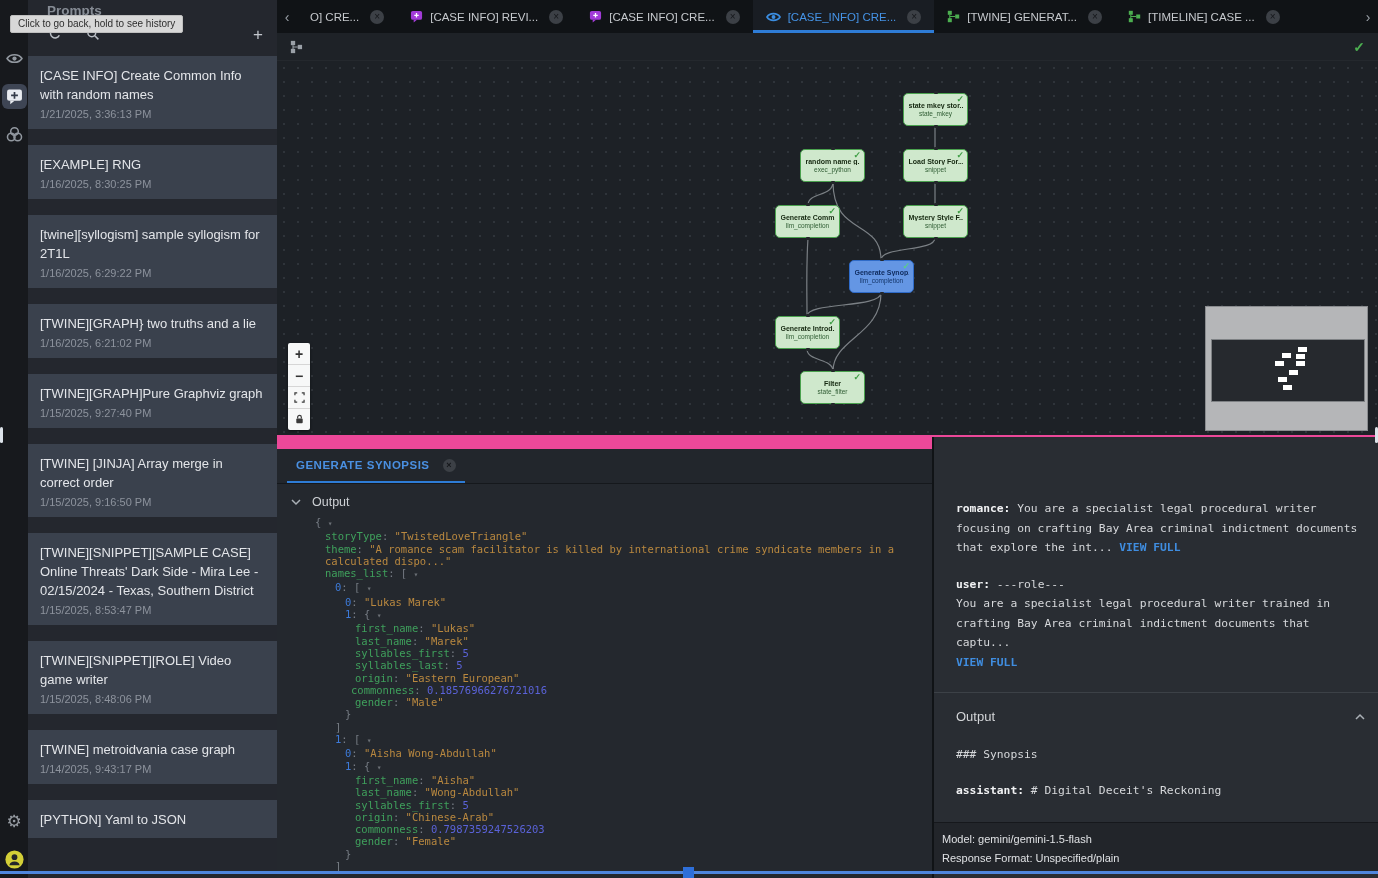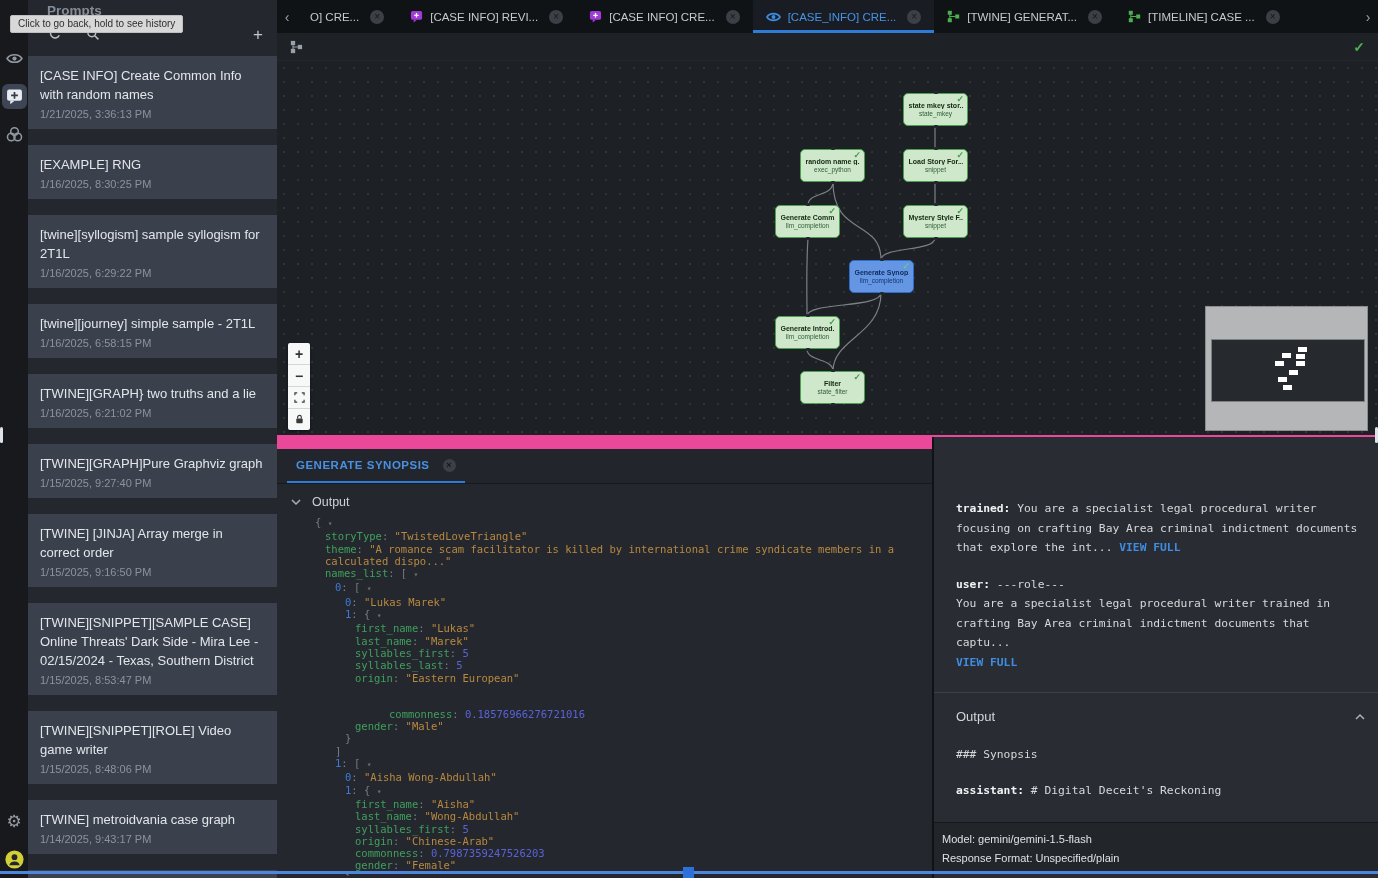--- a/index.html
+++ b/index.html
@@ -175,24 +175,20 @@
         </div>
         <div class="prompt-item">
           <div class="pi-title">[EXAMPLE] RNG</div>
           <div class="pi-time">1/16/2025, 8:30:25 PM</div>
         </div>
         <div class="prompt-item">
           <div class="pi-title">[twine][syllogism] sample syllogism for 2T1L</div>
           <div class="pi-time">1/16/2025, 6:29:22 PM</div>
         </div>
         <div class="prompt-item">
-          <div class="pi-title">[twine][journey] simple sample - 2T1L</div>
-          <div class="pi-time">1/16/2025, 6:58:15 PM</div>
-        </div>
-        <div class="prompt-item">
           <div class="pi-title">[TWINE][GRAPH} two truths and a lie</div>
           <div class="pi-time">1/16/2025, 6:21:02 PM</div>
         </div>
         <div class="prompt-item">
           <div class="pi-title">[TWINE][GRAPH]Pure Graphviz graph</div>
           <div class="pi-time">1/15/2025, 9:27:40 PM</div>
         </div>
         <div class="prompt-item">
           <div class="pi-title">[TWINE] [JINJA] Array merge in correct order</div>
           <div class="pi-time">1/15/2025, 9:16:50 PM</div>
@@ -406,42 +402,42 @@
             <div class="j-line" style="padding-left: 48px;"><span class="js">calculated dispo..."</span></div>
             <div class="j-line" style="padding-left: 48px;"><span class="jk">names_list</span><span class="jp">: [ </span><span class="jv">▾</span></div>
             <div class="j-line" style="padding-left: 58px;"><span class="ji">0</span><span class="jp">: [ </span><span class="jv">▾</span></div>
             <div class="j-line" style="padding-left: 68px;"><span class="ji">0</span><span class="jp">: </span><span class="js">"Lukas Marek"</span></div>
             <div class="j-line" style="padding-left: 68px;"><span class="ji">1</span><span class="jp">: { </span><span class="jv">▾</span></div>
             <div class="j-line" style="padding-left: 78px;"><span class="jk">first_name</span><span class="jp">: </span><span class="js">"Lukas"</span></div>
             <div class="j-line" style="padding-left: 78px;"><span class="jk">last_name</span><span class="jp">: </span><span class="js">"Marek"</span></div>
             <div class="j-line" style="padding-left: 78px;"><span class="jk">syllables_first</span><span class="jp">: </span><span class="jn">5</span></div>
             <div class="j-line" style="padding-left: 78px;"><span class="jk">syllables_last</span><span class="jp">: </span><span class="jn">5</span></div>
             <div class="j-line" style="padding-left: 78px;"><span class="jk">origin</span><span class="jp">: </span><span class="js">"Eastern European"</span></div>
-            <div class="j-line" style="padding-left: 112px; margin-top: 24px;"><span class="jk">commonness</span><span class="jp">: </span><span class="jn">0.18576966276721016</span></div>
+            <div class="j-line" style="padding-left: 74px;"><span class="jk">commonness</span><span class="jp">: </span><span class="jn">0.18576966276721016</span></div>
             <div class="j-line" style="padding-left: 78px;"><span class="jk">gender</span><span class="jp">: </span><span class="js">"Male"</span></div>
             <div class="j-line" style="padding-left: 68px;"><span class="jp">}</span></div>
             <div class="j-line" style="padding-left: 58px;"><span class="jp">]</span></div>
             <div class="j-line" style="padding-left: 58px;"><span class="ji">1</span><span class="jp">: [ </span><span class="jv">▾</span></div>
             <div class="j-line" style="padding-left: 68px;"><span class="ji">0</span><span class="jp">: </span><span class="js">"Aisha Wong-Abdullah"</span></div>
             <div class="j-line" style="padding-left: 68px;"><span class="ji">1</span><span class="jp">: { </span><span class="jv">▾</span></div>
             <div class="j-line" style="padding-left: 78px;"><span class="jk">first_name</span><span class="jp">: </span><span class="js">"Aisha"</span></div>
             <div class="j-line" style="padding-left: 78px;"><span class="jk">last_name</span><span class="jp">: </span><span class="js">"Wong-Abdullah"</span></div>
             <div class="j-line" style="padding-left: 78px;"><span class="jk">syllables_first</span><span class="jp">: </span><span class="jn">5</span></div>
             <div class="j-line" style="padding-left: 78px;"><span class="jk">origin</span><span class="jp">: </span><span class="js">"Chinese-Arab"</span></div>
             <div class="j-line" style="padding-left: 78px;"><span class="jk">commonness</span><span class="jp">: </span><span class="jn">0.7987359247526203</span></div>
             <div class="j-line" style="padding-left: 78px;"><span class="jk">gender</span><span class="jp">: </span><span class="js">"Female"</span></div>
             <div class="j-line" style="padding-left: 68px;"><span class="jp">}</span></div>
             <div class="j-line" style="padding-left: 58px;"><span class="jp">]</span></div>
           </div>
       </div>
 
       <div class="panel-right">
         <div class="pr-content">
           <div class="msg">
-            <span class="mb">trained:</span>
+            <span class="mb">romance:</span>
             <span>You are a specialist legal procedural writer focusing on crafting Bay Area criminal indictment documents that explore the int...</span>
             <a class="vf">VIEW FULL</a>
           </div>
           <div class="msg">
             <div><span class="mb">user:</span>
                  <span>---role---</span></div>
             <div>You are a specialist legal procedural writer trained in crafting Bay Area criminal indictment documents that captu...</div>
             <a class="vf">VIEW FULL</a>
           </div>
 

